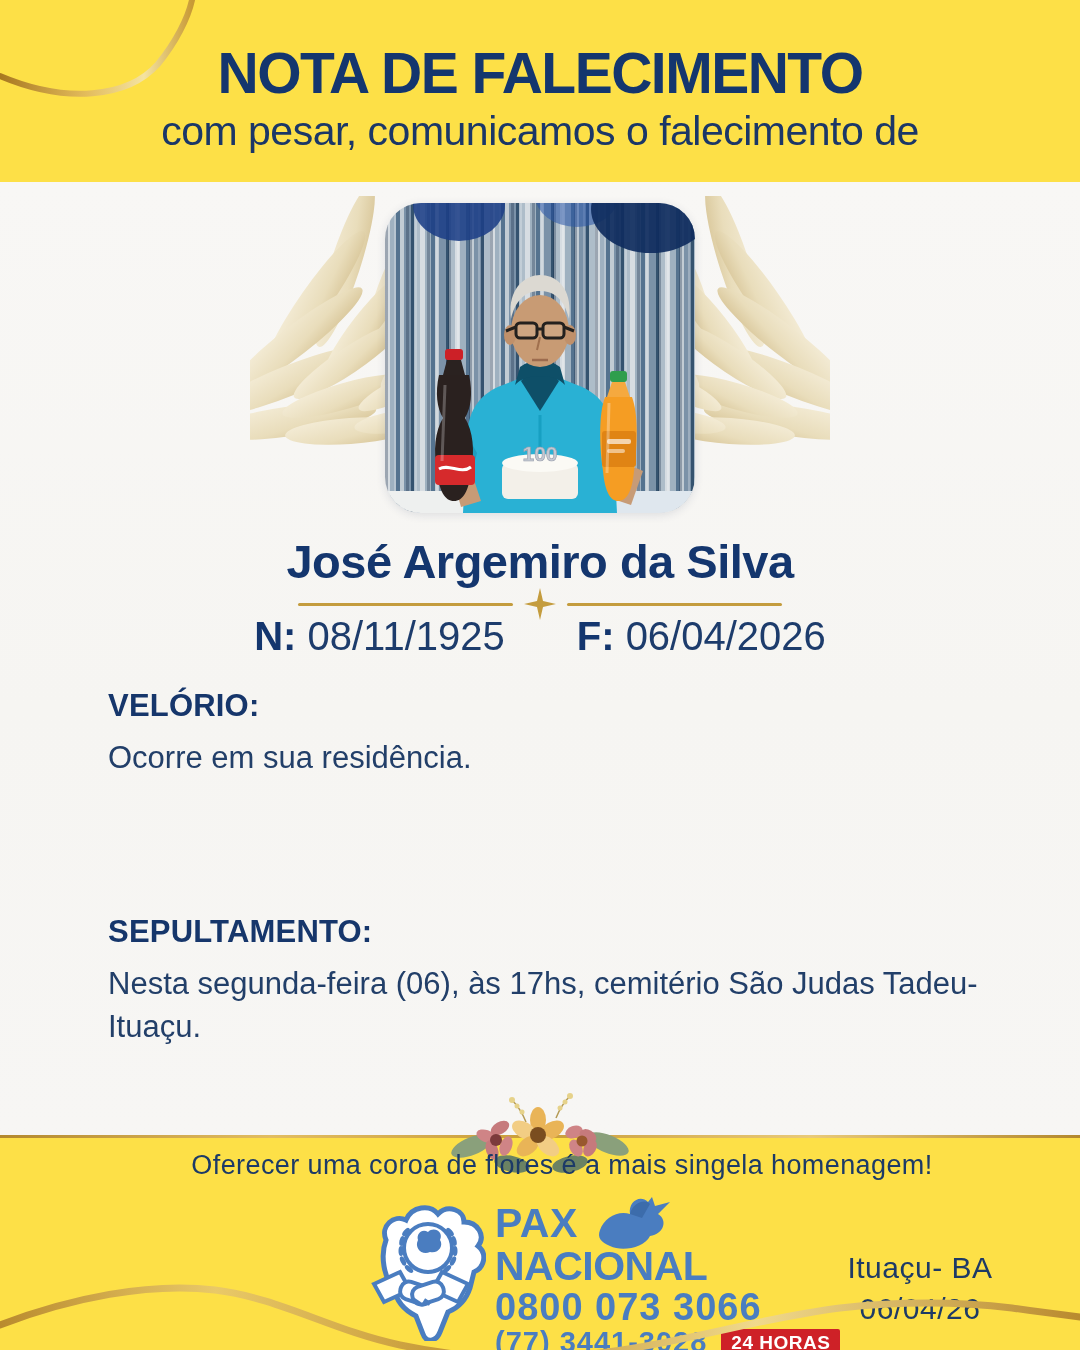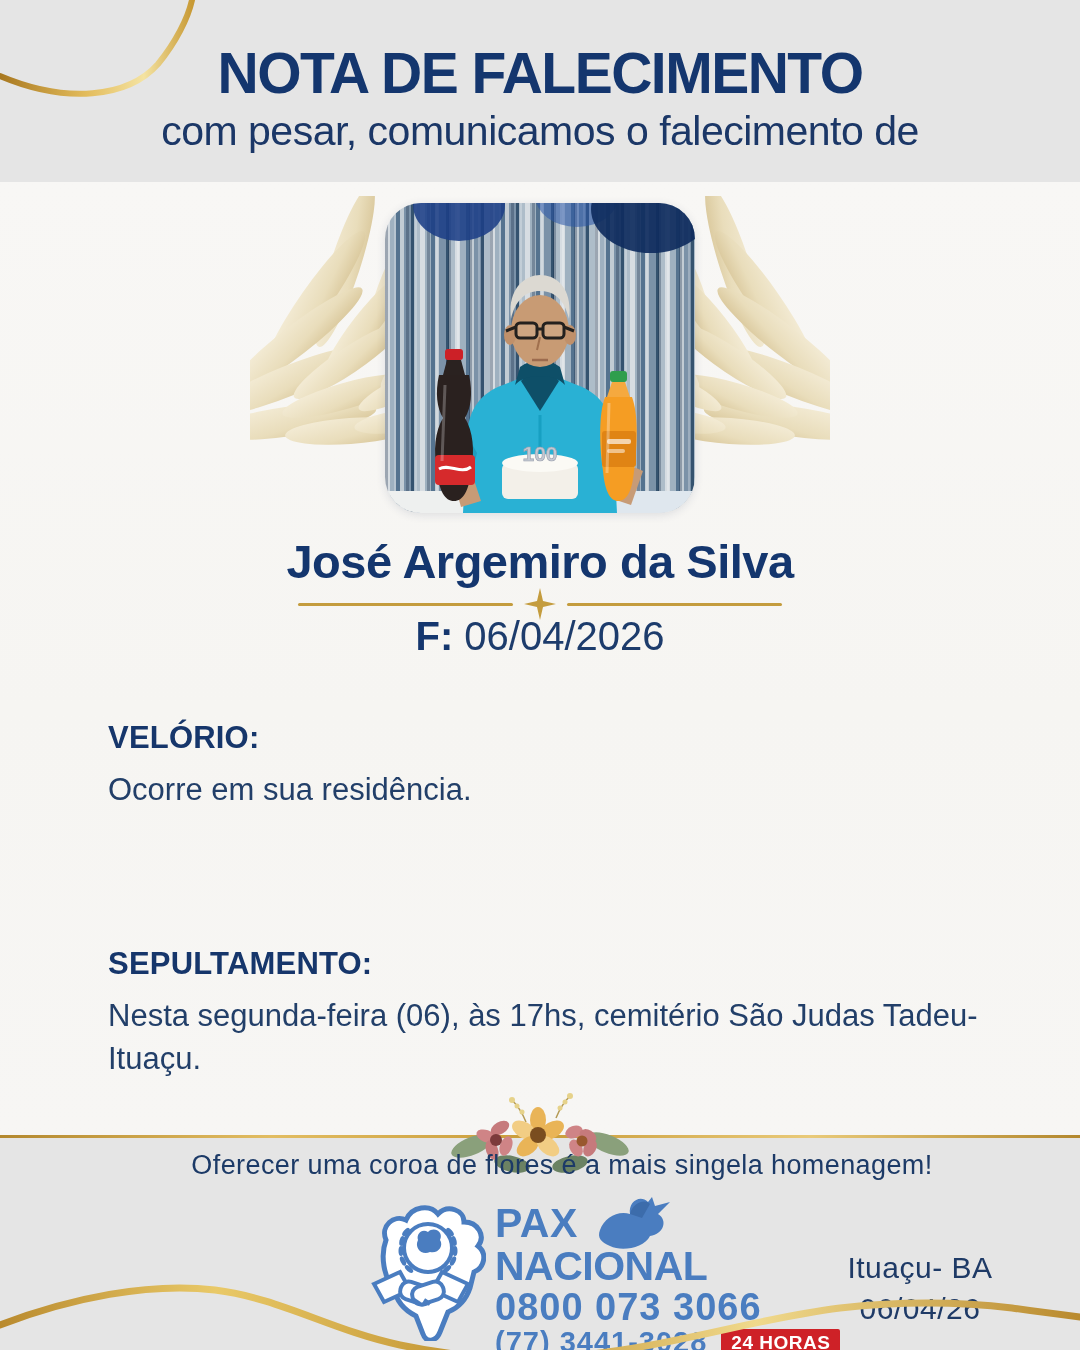--- a/index.html
+++ b/index.html
@@ -1,17 +1,17 @@
 <!DOCTYPE html>
 <html><head>
 <meta charset="utf-8">
 <style>
   * { margin:0; padding:0; box-sizing:border-box; }
   body { background:#ffffff; font-family:"Liberation Sans", sans-serif; }
-  .canvas { position:relative; width:1080px; height:1350px; background:#e5e5e5; overflow:hidden; margin:0 auto; }
+  .canvas { position:relative; width:1080px; height:1350px; background:#fde047; overflow:hidden; margin:0 auto; }
 
   
   .title { position:absolute; top:40px; left:0; width:100%; text-align:center;
     font-size:57px; font-weight:bold; letter-spacing:-1.5px; color:#14366e; }
   .subtitle { position:absolute; top:108px; left:0; width:100%; text-align:center;
     font-size:41px; font-weight:400; letter-spacing:-0.5px; color:#1b3767; }
 
   
   .card { position:absolute; top:182px; left:0; width:1080px; height:955px;
     background:linear-gradient(180deg,#f8f7f5 0%,#f6f5f2 55%,#f7f6f4 100%); }
@@ -35,21 +35,21 @@
 
   .divider { position:absolute; top:586px; left:0; width:100%; height:36px;
     display:flex; align-items:center; justify-content:center; gap:10px; }
   .divider .line { width:215px; height:3px; background:#c49c3e; border-radius:2px; }
 
   .dates { position:absolute; top:614px; left:0; width:100%;
     display:flex; justify-content:center; gap:72px;
     font-size:40px; color:#1d3c6c; }
   .dates b { color:#14366e; }
 
-  .section { position:absolute; left:108px; width:900px; color:#223f69;margin-top:32px; }
+  .section { position:absolute; left:108px; width:900px; color:#223f69; }
   .sec-velorio { top:688px; }
   .sec-sepult { top:914px; }
   .section .label { font-size:31px; font-weight:bold; color:#16366b; letter-spacing:0.2px; }
   .section .body { margin-top:12px; font-size:31px; line-height:1.40; }
 
   
   .gold-rule { position:absolute; top:1135px; left:0; width:1080px; height:3px;
     background:linear-gradient(90deg,#b3882e,#e2bd62,#c99c39,#e9ca79,#b3882e); }
   .flowers { position:absolute; top:1088px; left:438px; width:204px; height:92px; }
 
@@ -197,20 +197,24 @@
   <div class="divider">
     <div class="line"></div>
     <svg width="34" height="34" viewBox="-17 -17 34 34">
       <polygon points="0,-16 3,-3 16,0 3,3 0,16 -3,3 -16,0 -3,-3" fill="#c49c3e"></polygon>
     </svg>
     <div class="line"></div>
   </div>
 
   <div class="dates">
     <span>
+      <b>N:</b>
+      <span>08/11/1925</span>
+    </span>
+    <span>
       <b>F:</b>
       <span>06/04/2026</span>
     </span>
   </div>
 
   <div class="section sec-velorio">
     <div class="label">VELÓRIO:</div>
     <div class="body">
       <div>Ocorre em sua residência.</div>
     </div>

